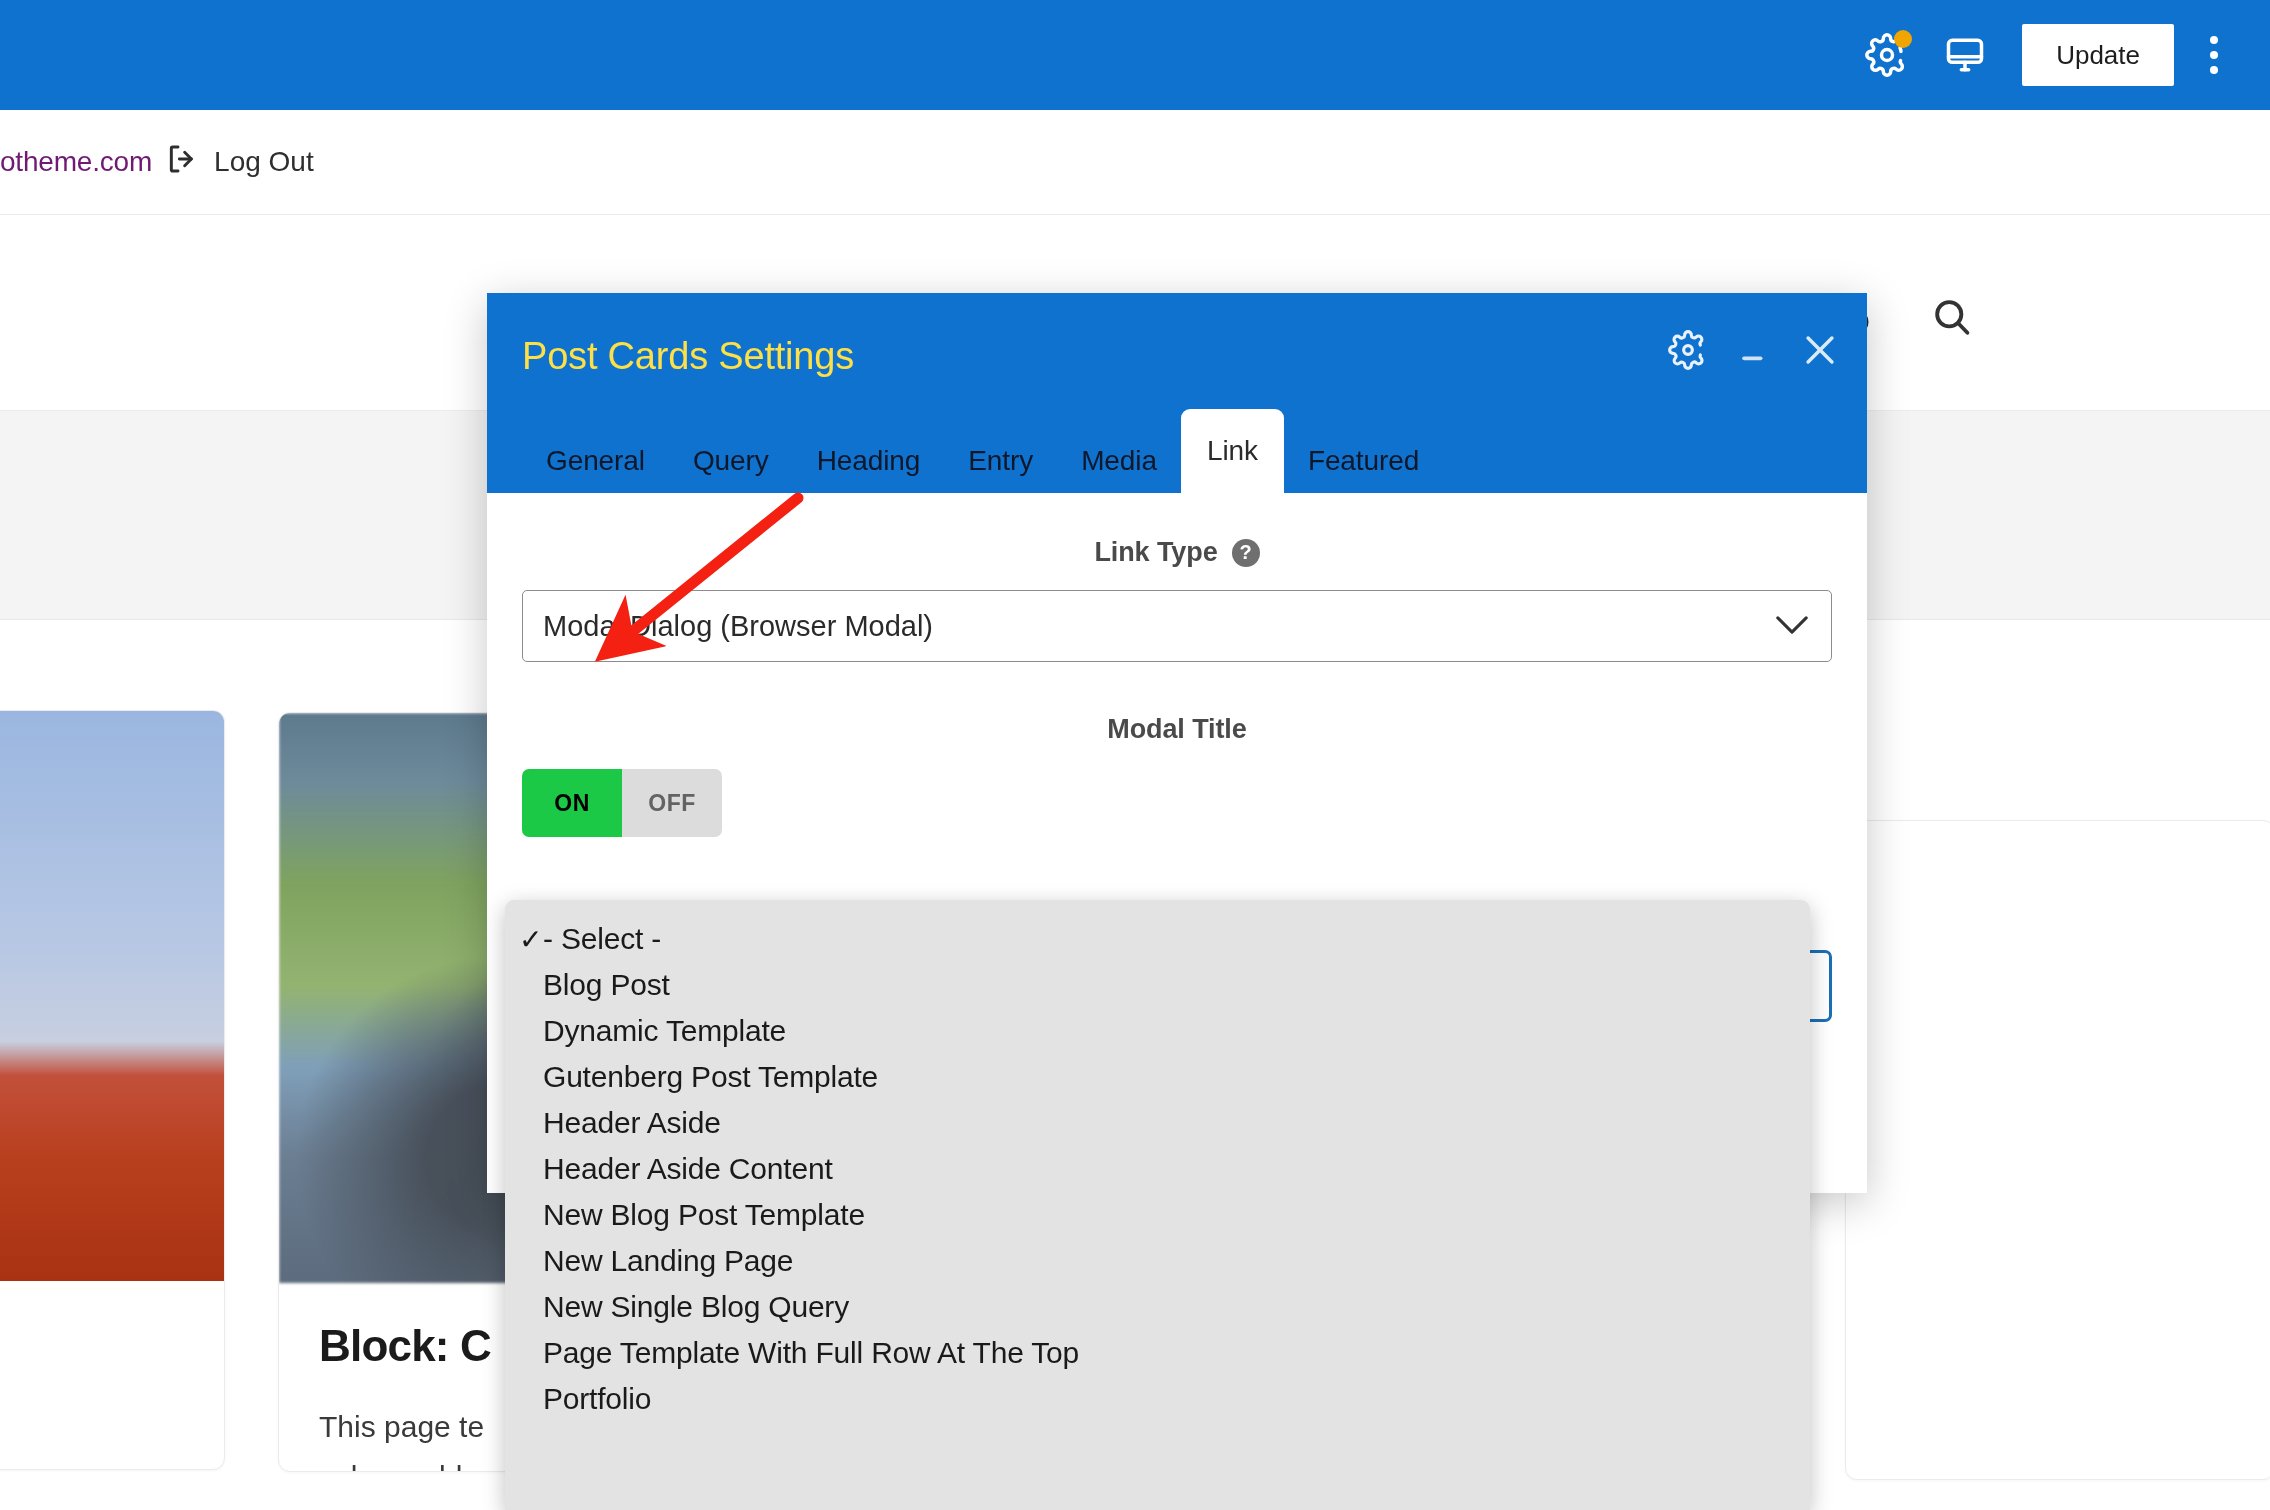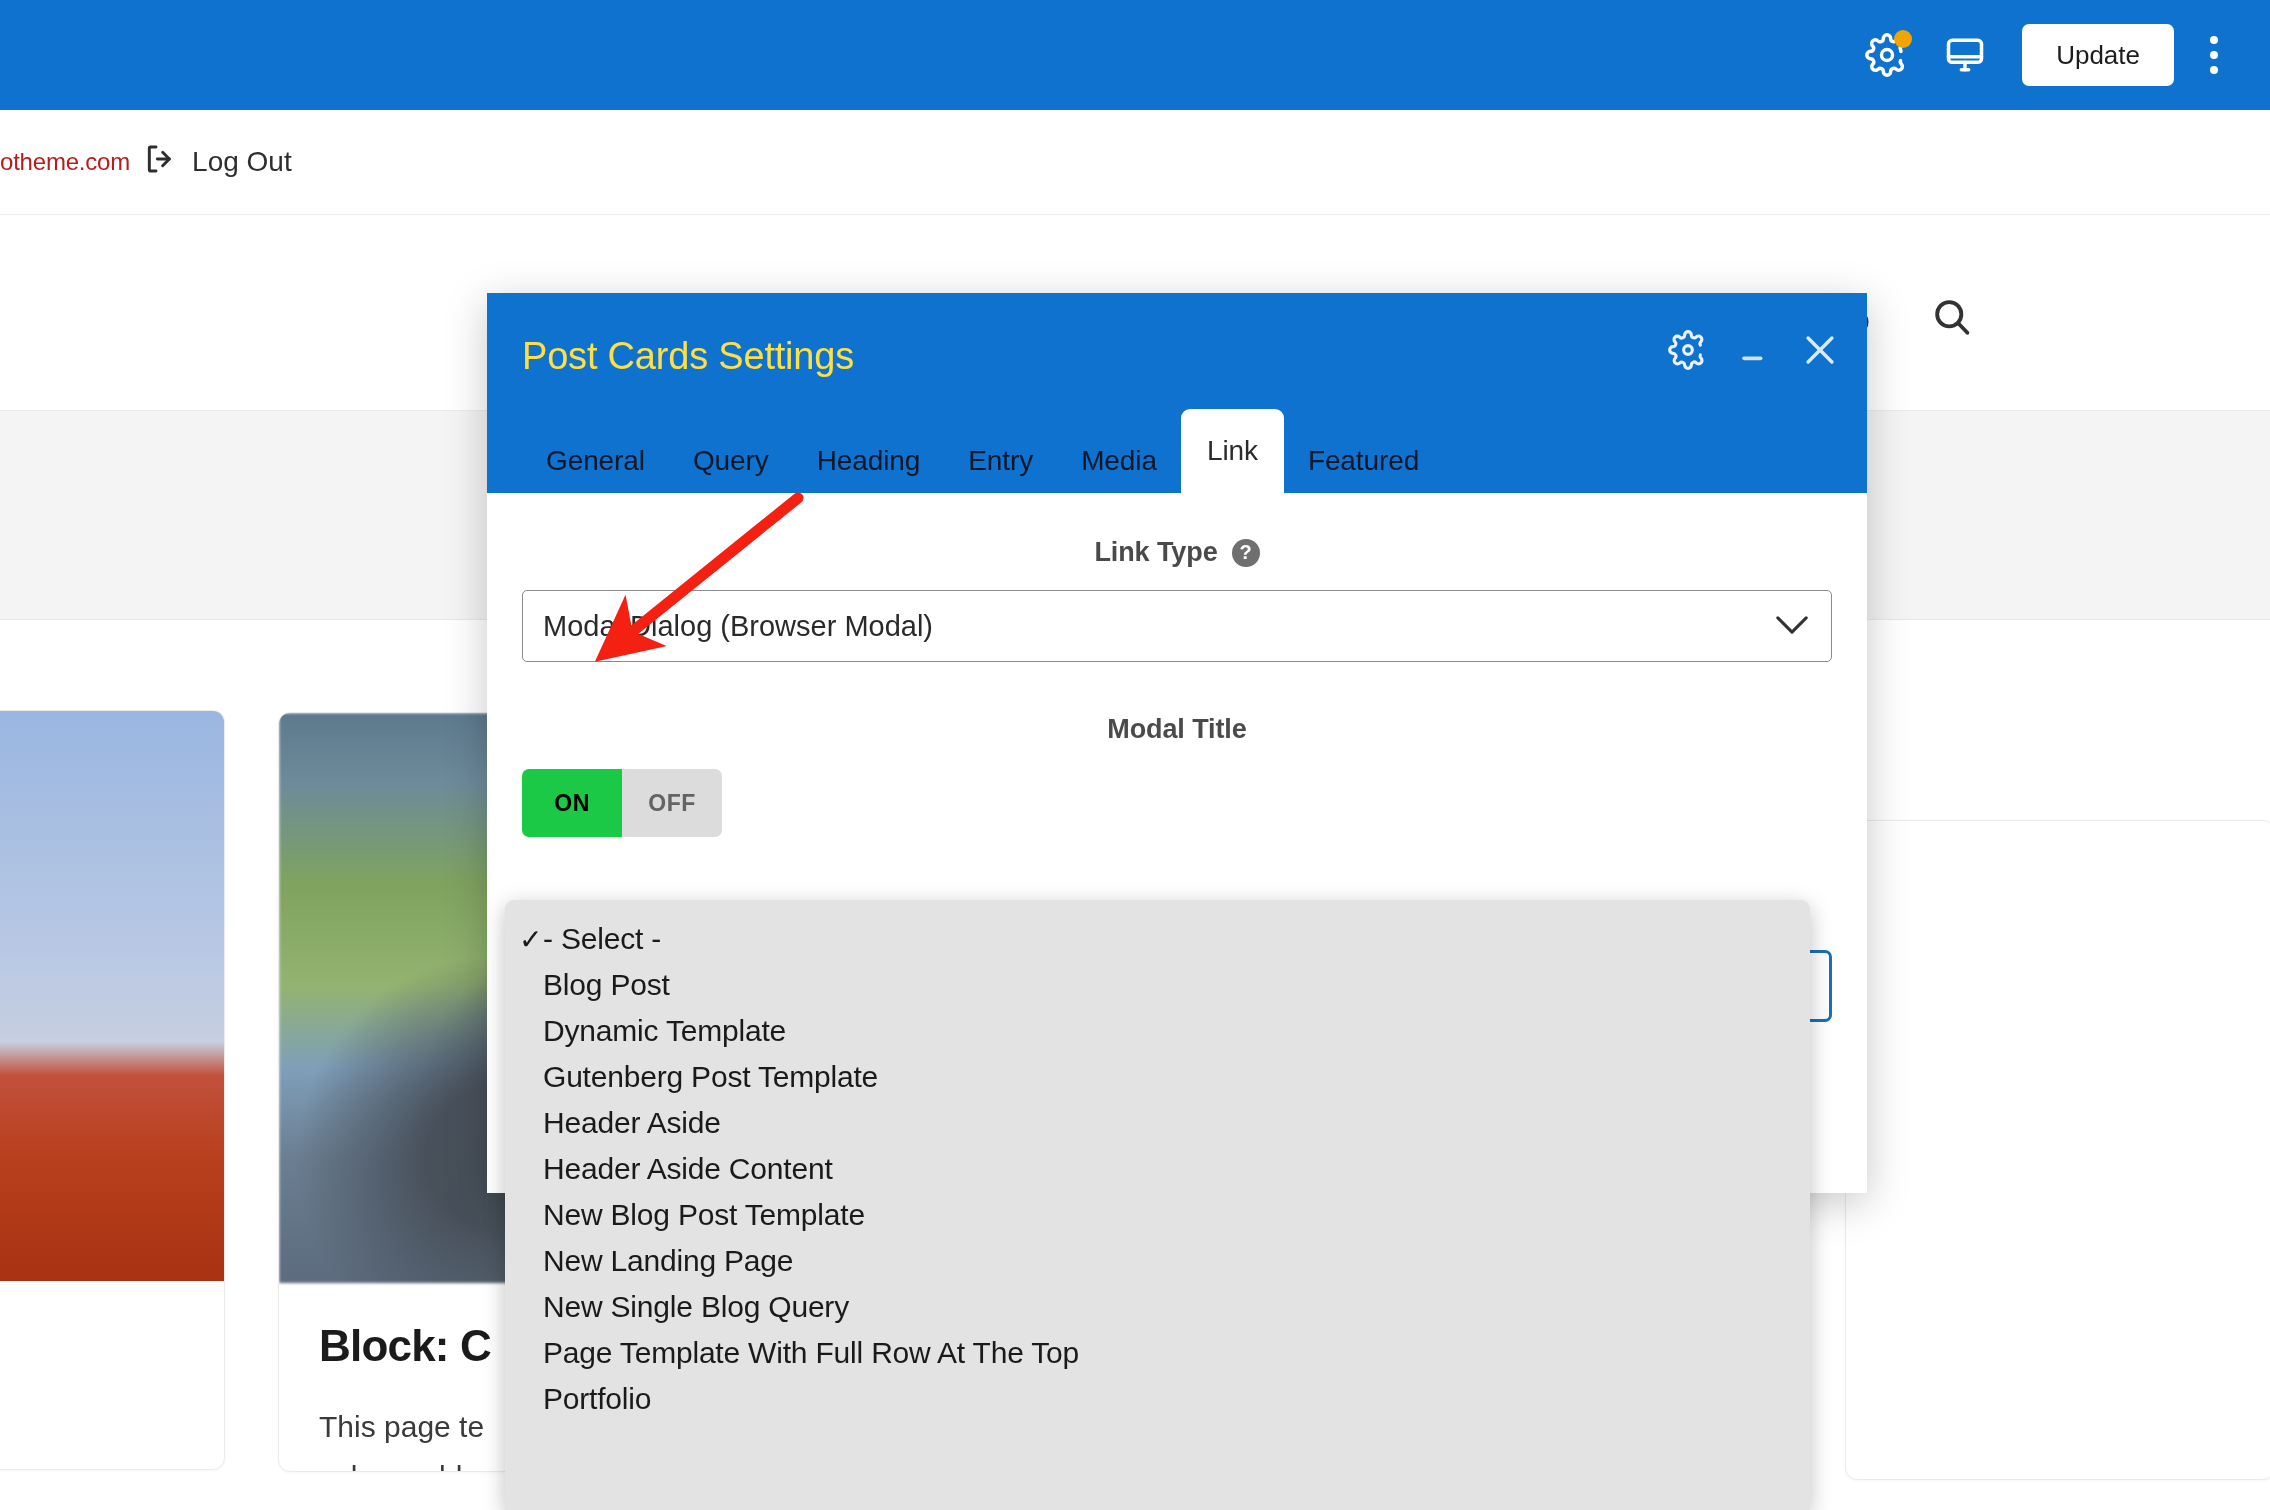--- a/index.html
+++ b/index.html
@@ -19,38 +19,38 @@
   }
   .tb-icon-btn {
     width: 78px; height: 78px; display: flex; align-items: center; justify-content: center;
     position: relative; cursor: pointer;
   }
   .gear-dot {
     position: absolute; top: 14px; right: 14px; width: 18px; height: 18px;
     border-radius: 50%; background: #f0a500;
   }
   .update-btn {
-    background: #ffffff; color: #1d1d1d; border-radius: 7px;
+    background: #ffffff; color: #1d1d1d; border-radius: 2px;
     font-size: 26px; font-weight: 400; padding: 2px 34px; height: 62px;
     display: flex; align-items: center; justify-content: center;
     margin-left: 18px; margin-right: 12px; cursor: pointer;
     font-family: "Liberation Sans", sans-serif;
   }
   .kebab { width: 56px; height: 78px; display:flex; flex-direction: column;
     align-items:center; justify-content:center; gap: 7px; cursor:pointer; }
   .kebab span { width: 8px; height: 8px; border-radius: 50%; background: #fff; display:block; }
 
   
   .site-bar {
     position: absolute; left: 0; top: 110px; width: 2270px; height: 105px;
     background: #ffffff; border-bottom: 1px solid #ececec;
     display: flex; align-items: center; padding-left: 0;
   }
   .site-bar-inner { display:flex; align-items:center; gap: 14px; padding-left: 0; }
-  .site-email { font-size: 24px; color: #b91c1c; letter-spacing: -0.2px; }
+  .site-email { font-size: 28px; color: #701a75; letter-spacing: -0.2px; }
   .logout-link { font-size: 28px; color: #2e2e2e; display:flex; align-items:center; gap: 16px; cursor:pointer; }
 
   
   .site-nav {
     position: absolute; left: 0; top: 216px; width: 2270px; height: 195px;
     background: #fff; border-bottom: 1px solid #ececec;
   }
   .search-ic { position: absolute; left: 1930px; top: 295px; cursor: pointer; }
   .nav-o-glyph { position:absolute; left: 1851px; top: 300px; font-size: 34px; color:#2b2b2b; }
 

